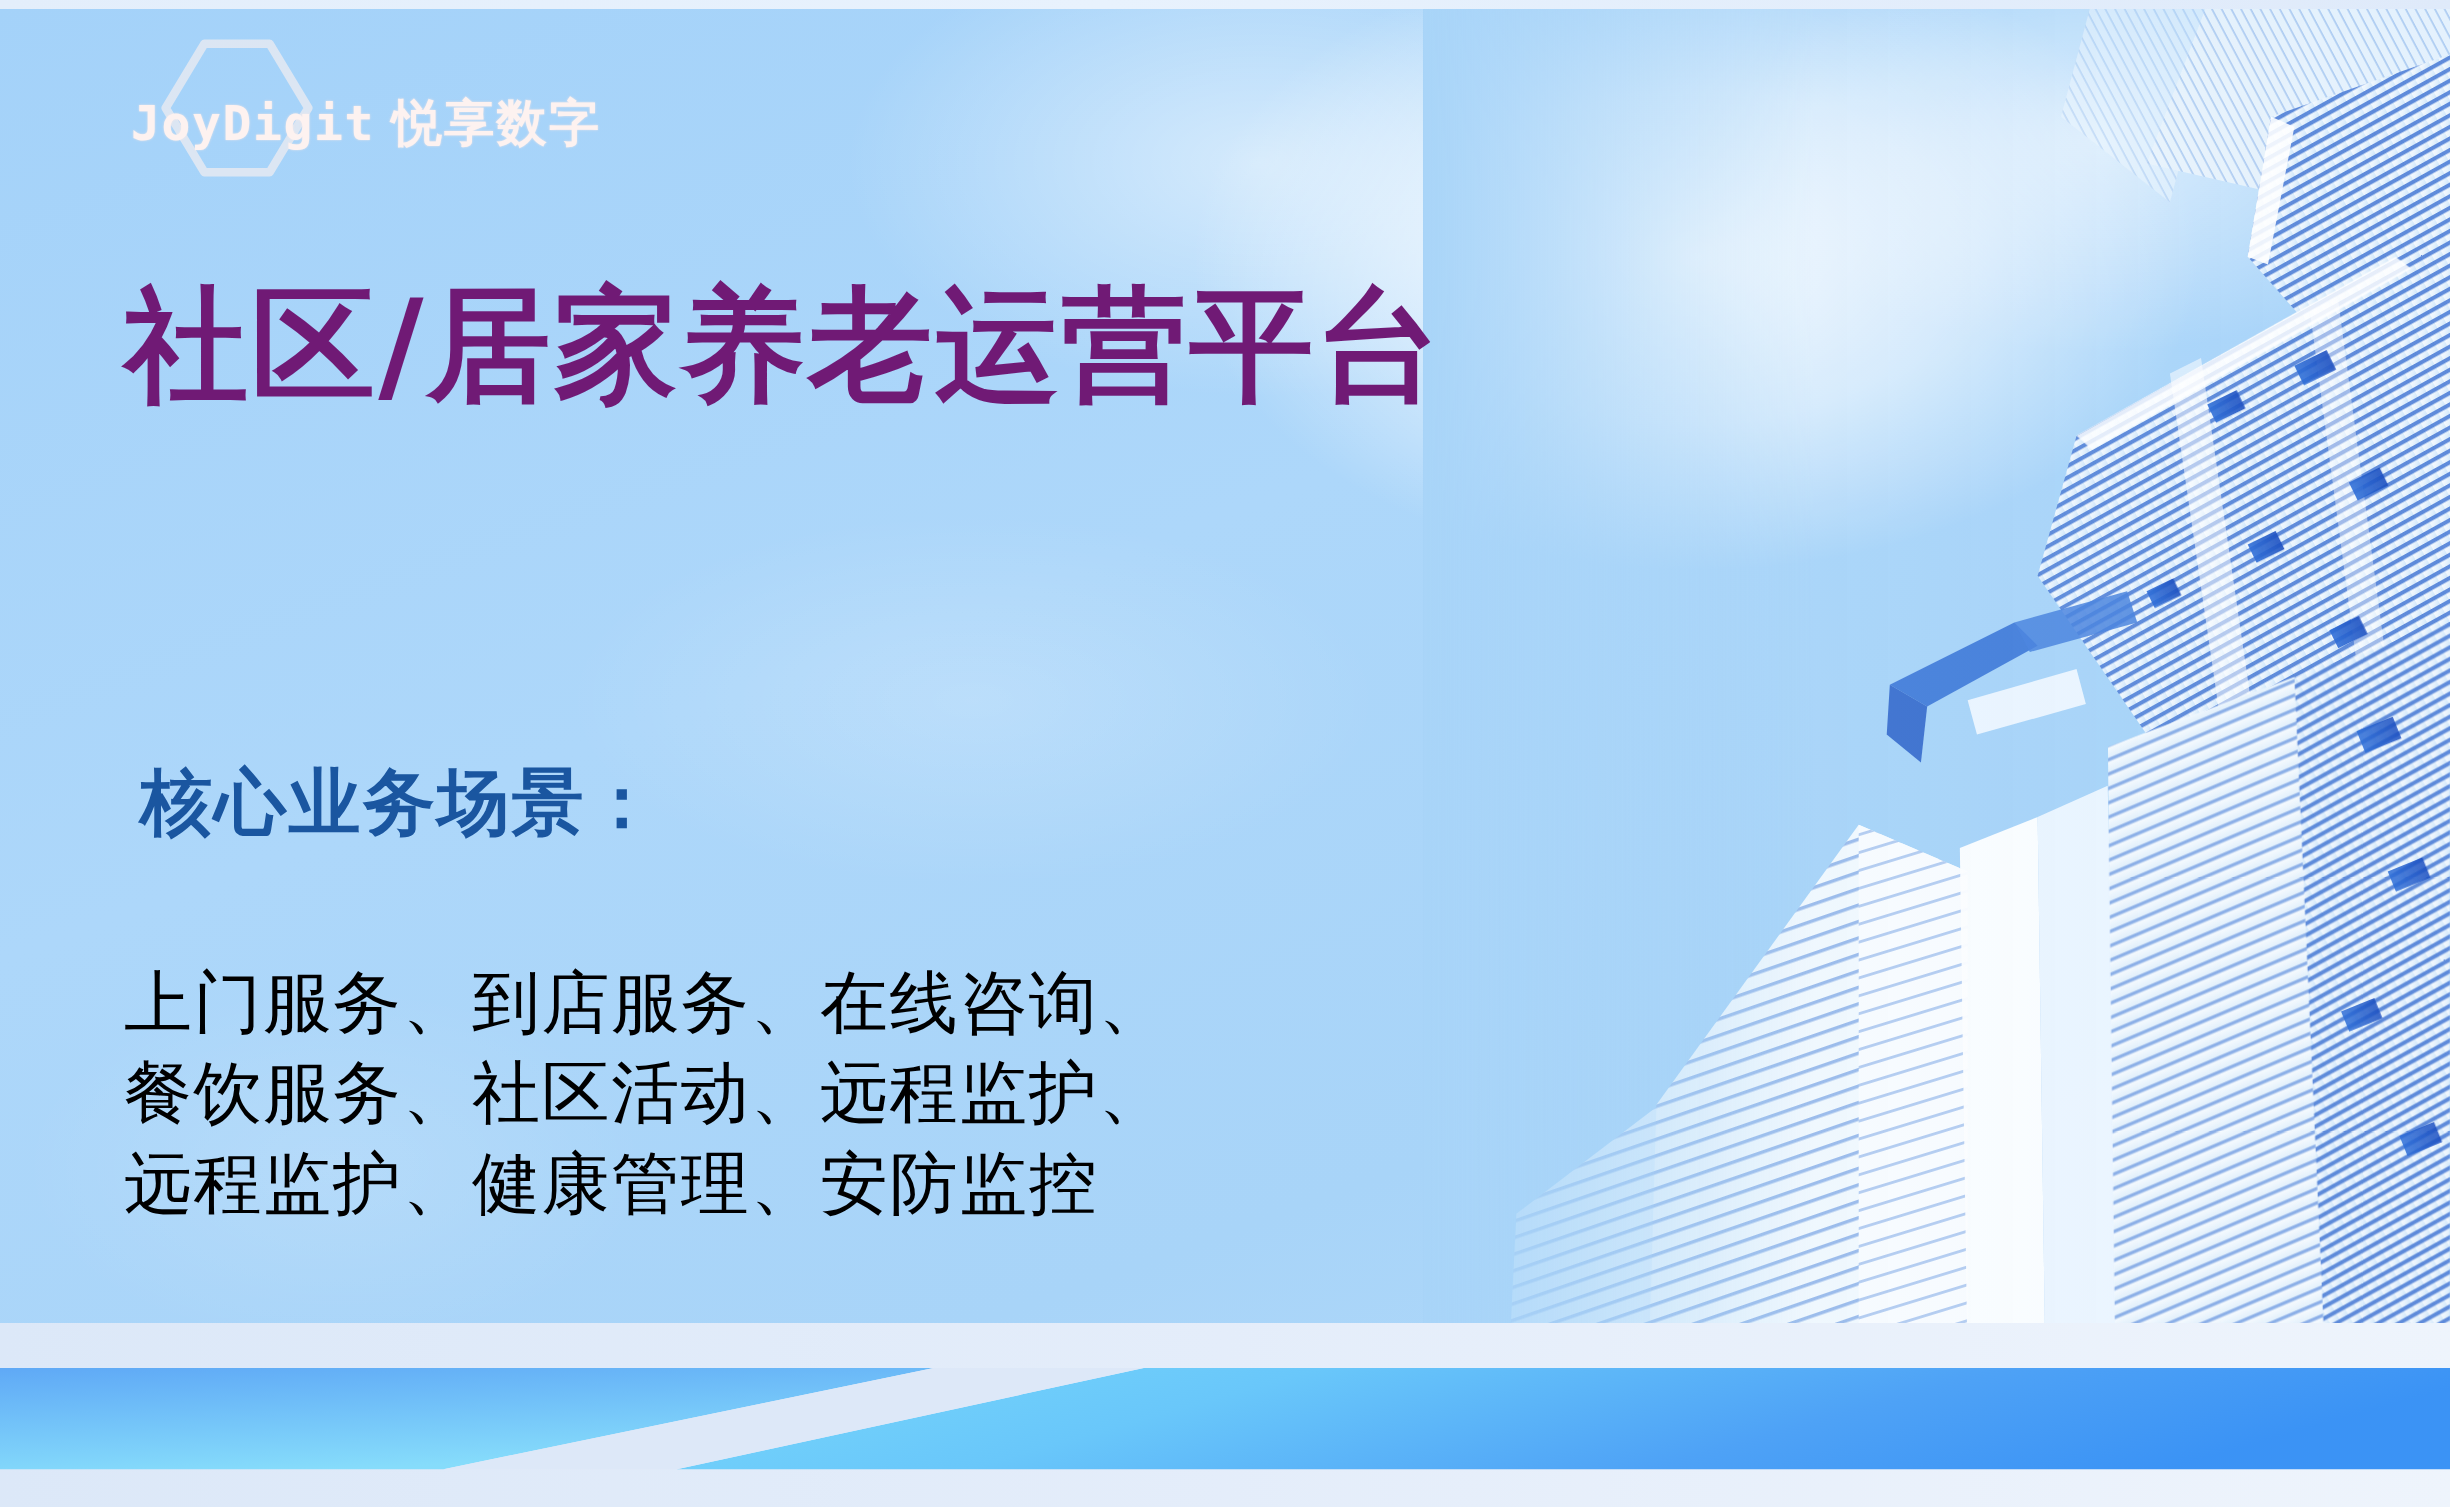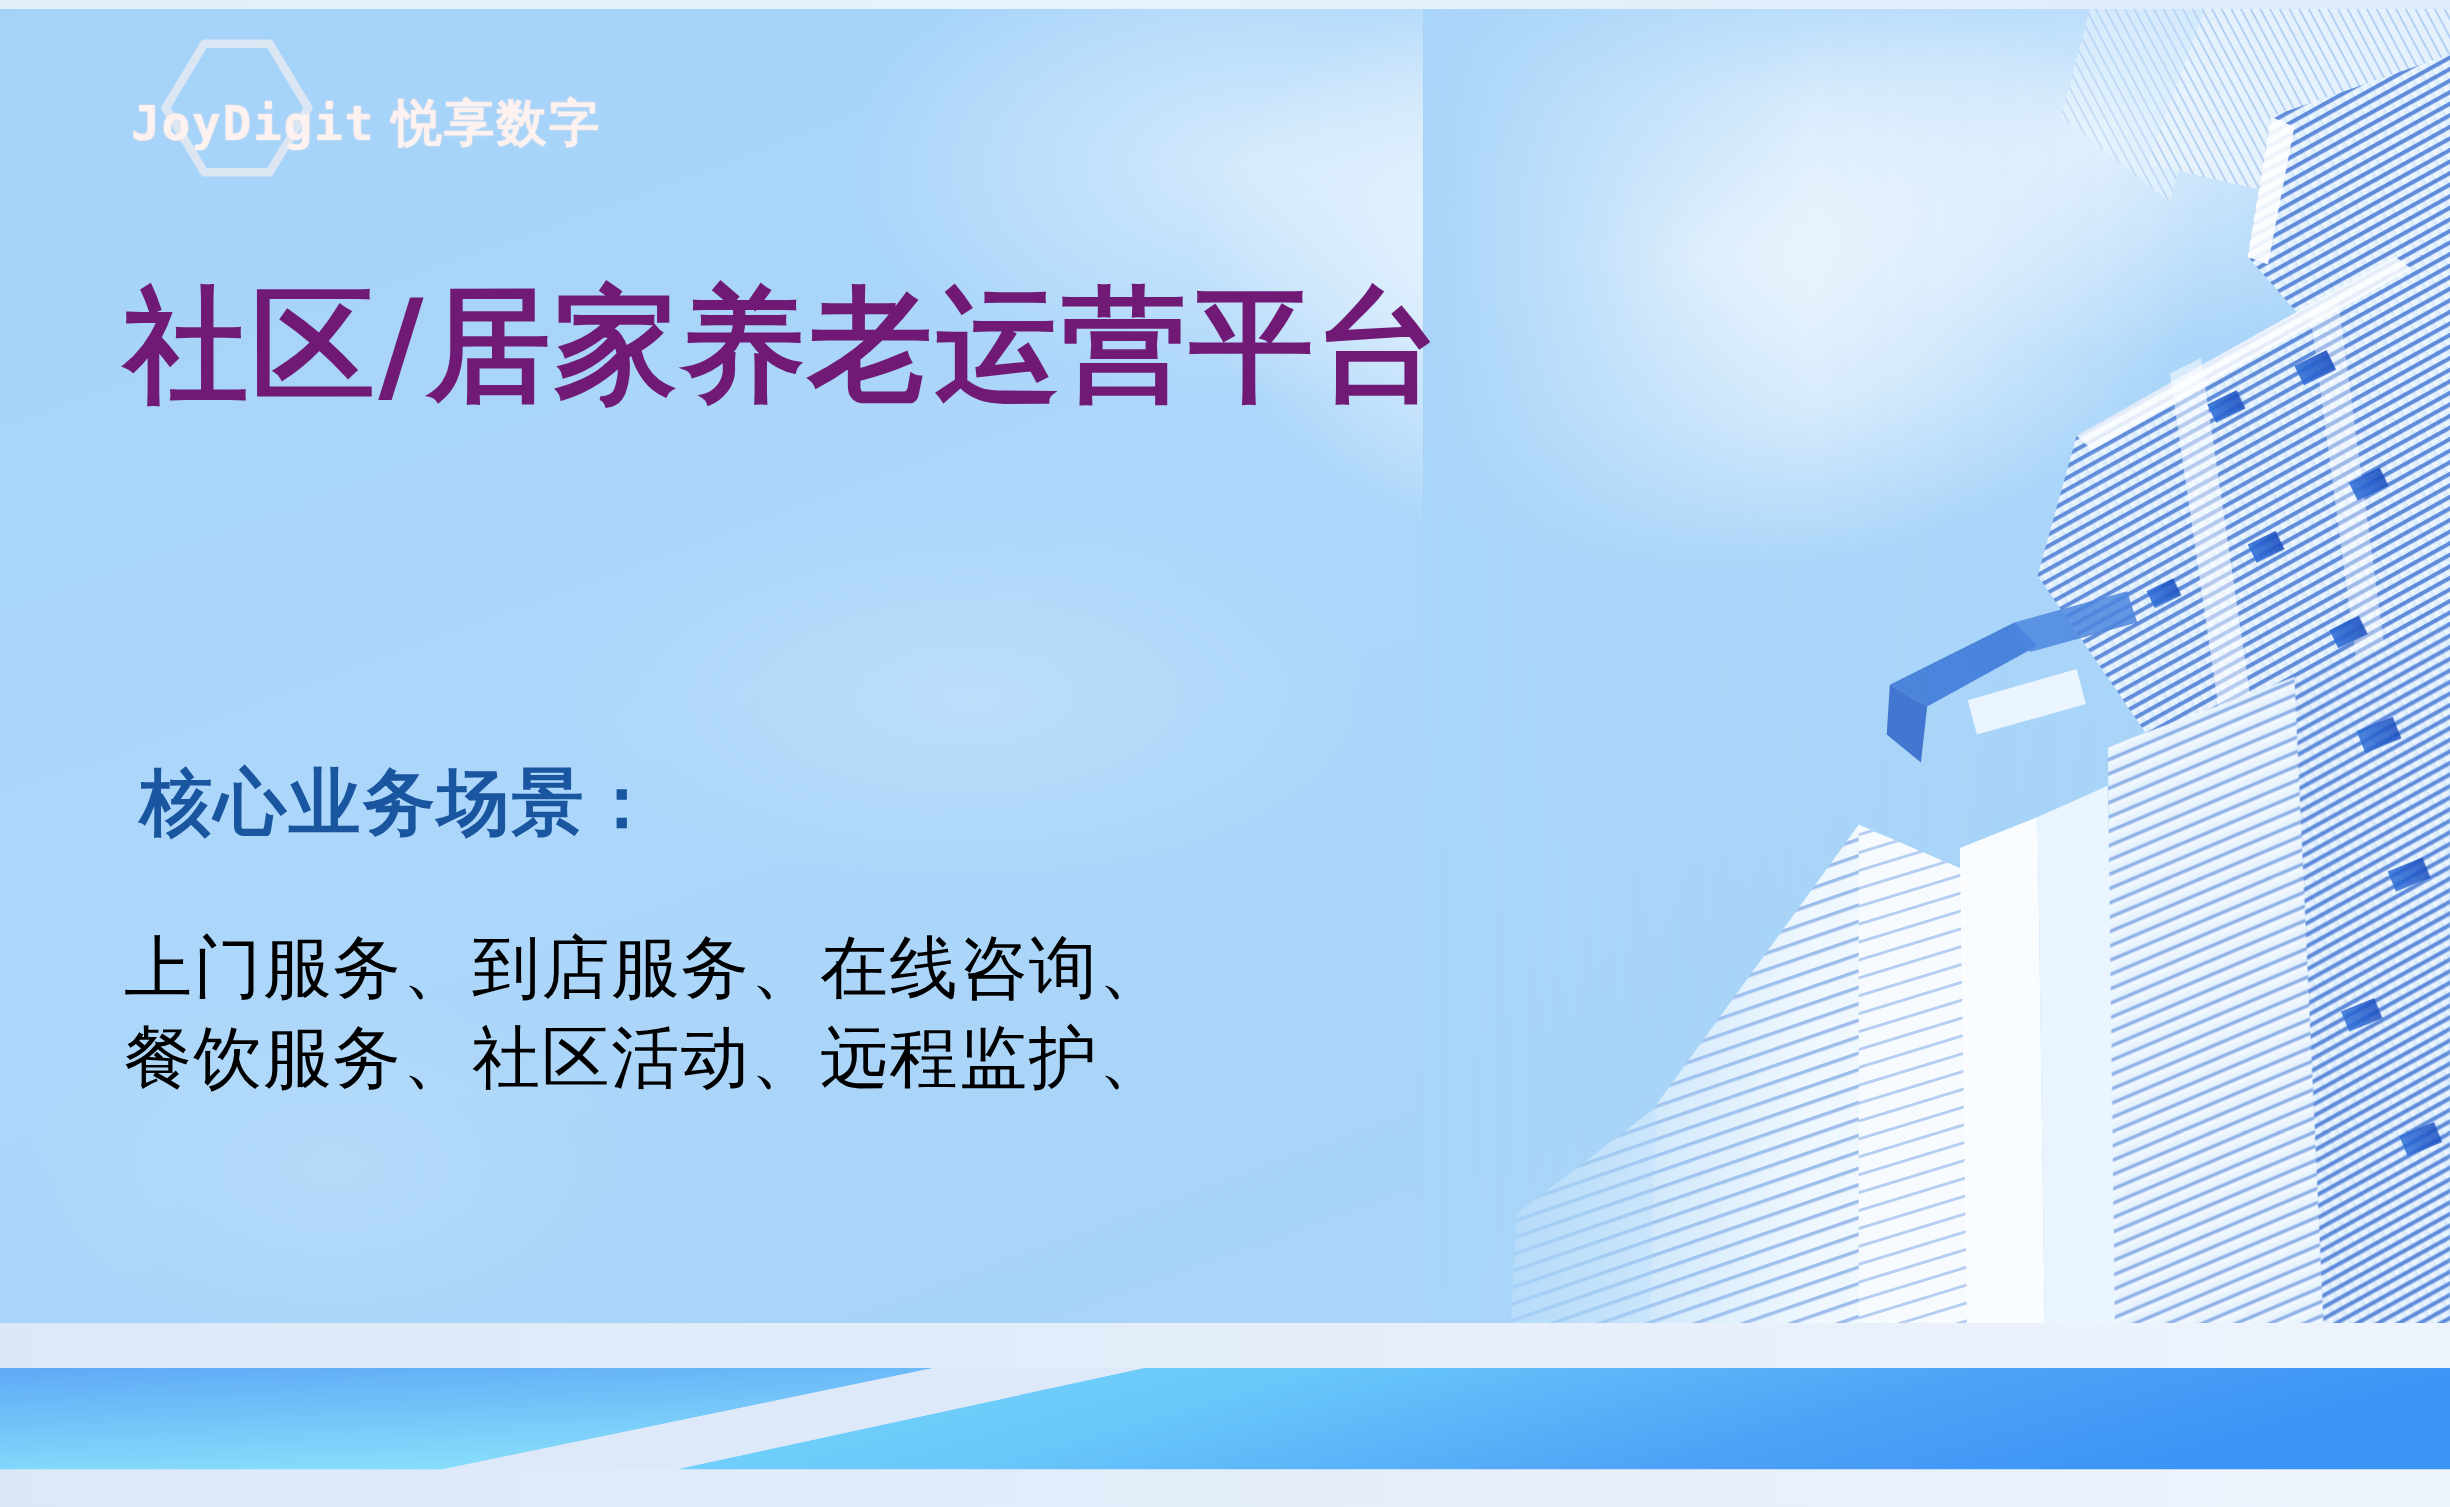--- a/index.html
+++ b/index.html
@@ -128,23 +128,23 @@
     letter-spacing: 2.3px;
     color: #1a56a0;
     line-height: 1.2;
     white-space: nowrap;
   }
 
   
   .body-lines {
     position: absolute;
     left: 124px;
-    top: 922px;
+    top: 958px;
     z-index: 20;
-    font-family: Liberation Sans, sans-serif;
+    font-family: Liberation Serif, serif;
     font-size: 68px;
     font-weight: normal;
     letter-spacing: 1.6px;
     color: #000000;
     line-height: 1.33;
   }
   .body-lines .line { white-space: nowrap; }
 
   
   .bottom-band {
@@ -301,20 +301,21 @@
     </span>
   </div>
 
   <div class="title">社区/居家养老运营平台</div>
 
   <div class="section-heading">核心业务场景：</div>
 
   <div class="body-lines">
     <div class="line">上门服务、到店服务、在线咨询、</div>
     <div class="line">餐饮服务、社区活动、远程监护、</div>
+    <div class="line">远程监护、健康管理、安防监控</div>
   </div>
 
   <div class="bottom-band">
     <svg viewBox="0 0 3149 238" preserveAspectRatio="none" aria-hidden="true">
       <defs>
         <linearGradient id="bandLeft" x1="0" y1="0" x2="0.35" y2="1">
           <stop offset="0%" stop-color="#5fa9f6"></stop>
           <stop offset="100%" stop-color="#86dcfb"></stop>
         </linearGradient>
         <linearGradient id="bandRight" x1="0" y1="0" x2="1" y2="0.2">

